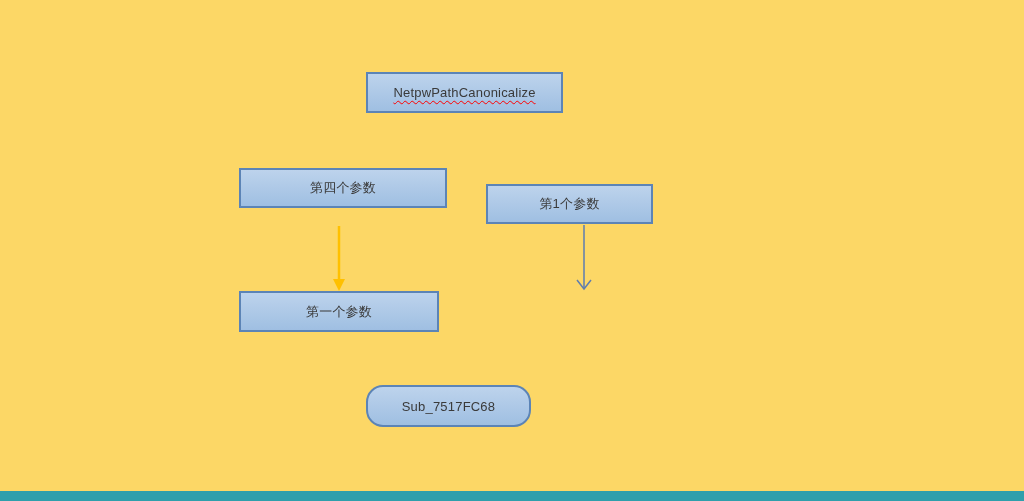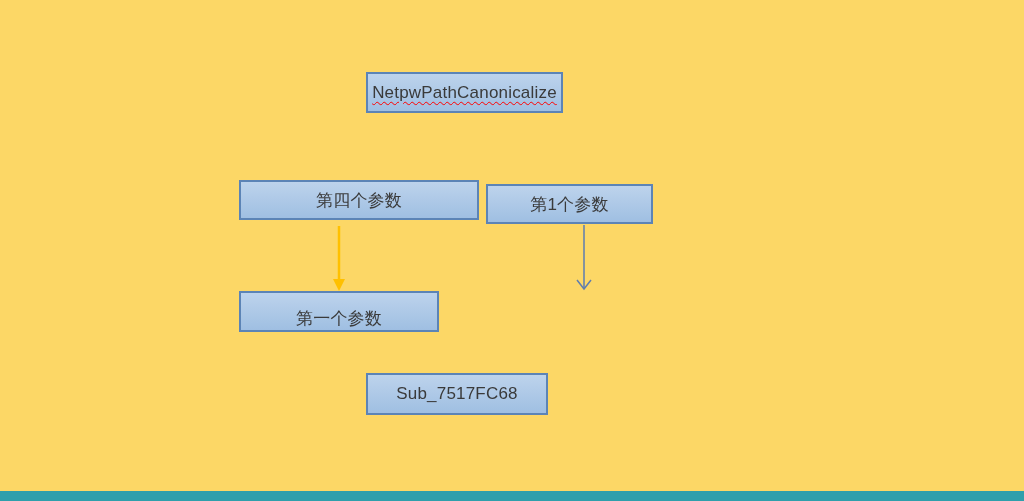--- a/index.html
+++ b/index.html
@@ -28,38 +28,38 @@
     box-sizing: border-box;
     border: 2px solid var(--node-border, #5C84B6);
     background: linear-gradient(to bottom,
       var(--node-fill-top, #BDD3EC) 0%,
       var(--node-fill-bottom, #9FBFE2) 100%);
     display: flex;
     align-items: center;
     justify-content: center;
   }
   .node-label {
-    font-size: 17px;
+    font-size: 13px;
     color: var(--text, #3A3A3A);
     white-space: nowrap;
     letter-spacing: 0.2px;
   }
   .squiggle {
     text-decoration-line: underline;
     text-decoration-style: wavy;
     text-decoration-color: var(--spellcheck, #FF0000);
     text-decoration-thickness: 1px;
     text-underline-offset: 3px;
   }
   .node-netpw  { left: 366px; top: 72px;  width: 197px; height: 41px; }
-  .node-arg4   { left: 239px; top: 180px; width: 240px; height: 40px; text-align: right; }
+  .node-arg4   { left: 239px; top: 168px; width: 208px; height: 40px; text-align: right; }
   .node-arg1   { left: 486px; top: 184px; width: 167px; height: 40px; }
-  .node-first  { left: 239px; top: 291px; width: 200px; height: 41px; align-items: flex-end; }
+  .node-first  { left: 239px; top: 291px; width: 200px; height: 41px; }
   .node-arg2   { left: 486px; top: 291px; width: 197px; height: 41px; }
-  .node-sub    { left: 366px; top: 373px; width: 182px; height: 42px; }
+  .node-sub    { left: 366px; top: 385px; width: 165px; height: 42px; border-radius: 17px; }
   .bottom-bar {
     position: absolute;
     left: 0;
     bottom: 0;
     width: 1024px;
     height: 10px;
     background: var(--bottom-bar, #2E9FAC);
   }
 </style>
 </head>

